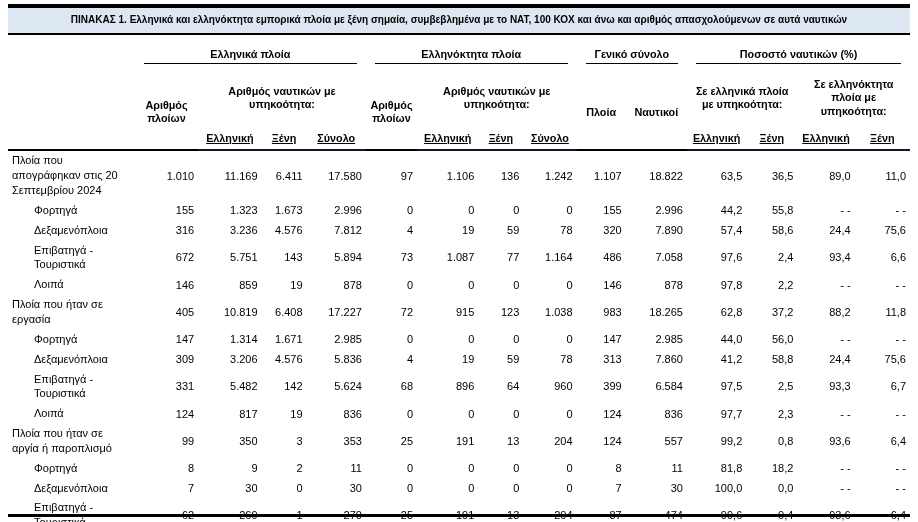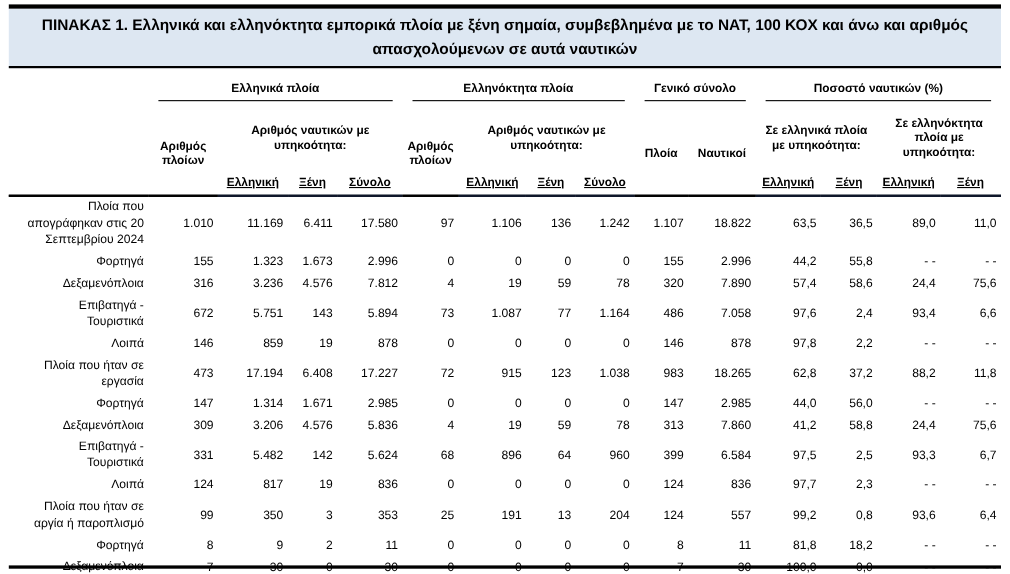--- a/index.html
+++ b/index.html
@@ -4,34 +4,34 @@
 <style>
   html,body{margin:0;padding:0;background:#fff;}
   .page{
     width:918px;height:522px;background:#fff;position:relative;
     font-family:"Liberation Sans","DejaVu Sans",sans-serif;color:#000;
     box-sizing:border-box;padding:4px 8px 0 8px;overflow:hidden;
   }
   .top-rule{height:4px;background:#000;margin-bottom:0;}
   .bottom-rule{height:3px;background:#000;position:absolute;left:8px;right:8px;bottom:5px;}
   .title{
-    background:#dde7f2;text-align:center;font-weight:bold;font-size:14px;
+    background:#dde7f2;text-align:center;font-weight:bold;font-size:10px;
     line-height:1.55;padding:4px 10px 5px 10px;border-bottom:2px solid #000;
   }
   table{
     border-collapse:collapse;table-layout:fixed;width:902px;margin-top:1px;
     font-size:11px;
   }
   th,td{padding:1px 4px;vertical-align:middle;overflow:hidden;}
   thead th{font-weight:bold;text-align:center;font-size:10.8px;line-height:1.25;padding-top:12px;padding-bottom:2px;}
   thead tr.leaf th{border-bottom:2px solid #0f172a;padding-bottom:3px;vertical-align:bottom;text-decoration:underline;}
   thead th.rspan{border-bottom:2px solid #000;}
   .grp{border-bottom:1.2px solid #000;margin:0 5px;padding-bottom:2px;}
   tbody td{text-align:right;line-height:1.3;padding-top:2.5px;padding-bottom:2.5px;}
-  tbody td.label{text-align:right;}
+  tbody td.label{text-align:left;}
   tr.item td.label{padding-left:26px;}
   td.label{line-height:1.35;}
 </style>
 </head>
 <body>
 
 <div class="page">
   <div class="top-rule"></div>
 
   <div class="title">
@@ -176,22 +176,22 @@
           <td>0</td>
           <td>146</td>
           <td>878</td>
           <td>97,8</td>
           <td>2,2</td>
           <td>- -</td>
           <td>- -</td>
         </tr>
         <tr class="section">
           <td class="label">Πλοία που ήταν σε εργασία</td>
-          <td>473</td>
-          <td>17.194</td>
+          <td>405</td>
+          <td>10.819</td>
           <td>6.408</td>
           <td>17.227</td>
           <td>72</td>
           <td>915</td>
           <td>123</td>
           <td>1.038</td>
           <td>983</td>
           <td>18.265</td>
           <td>62,8</td>
           <td>37,2</td>

